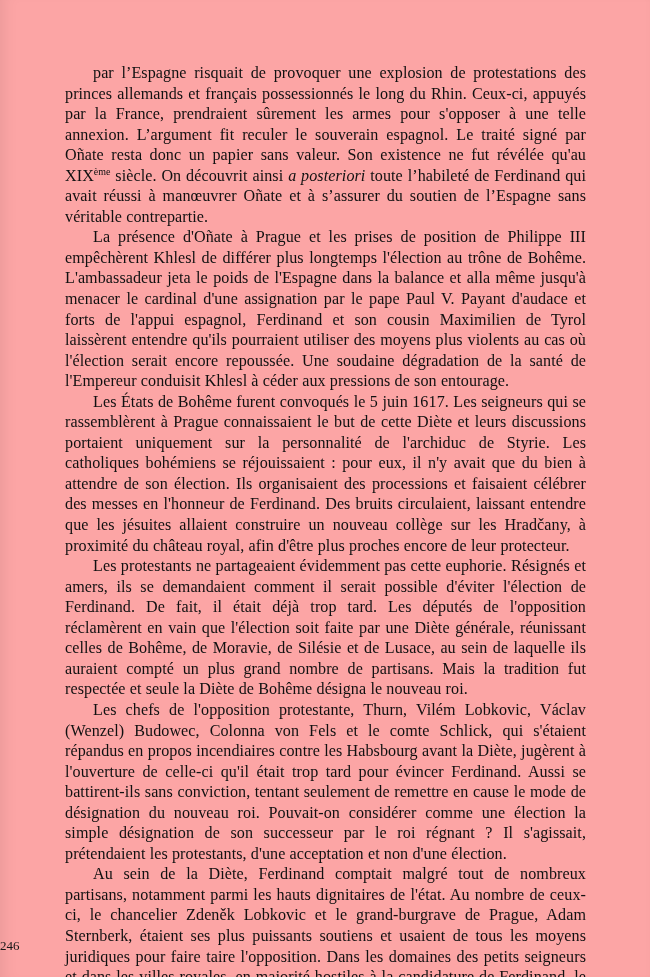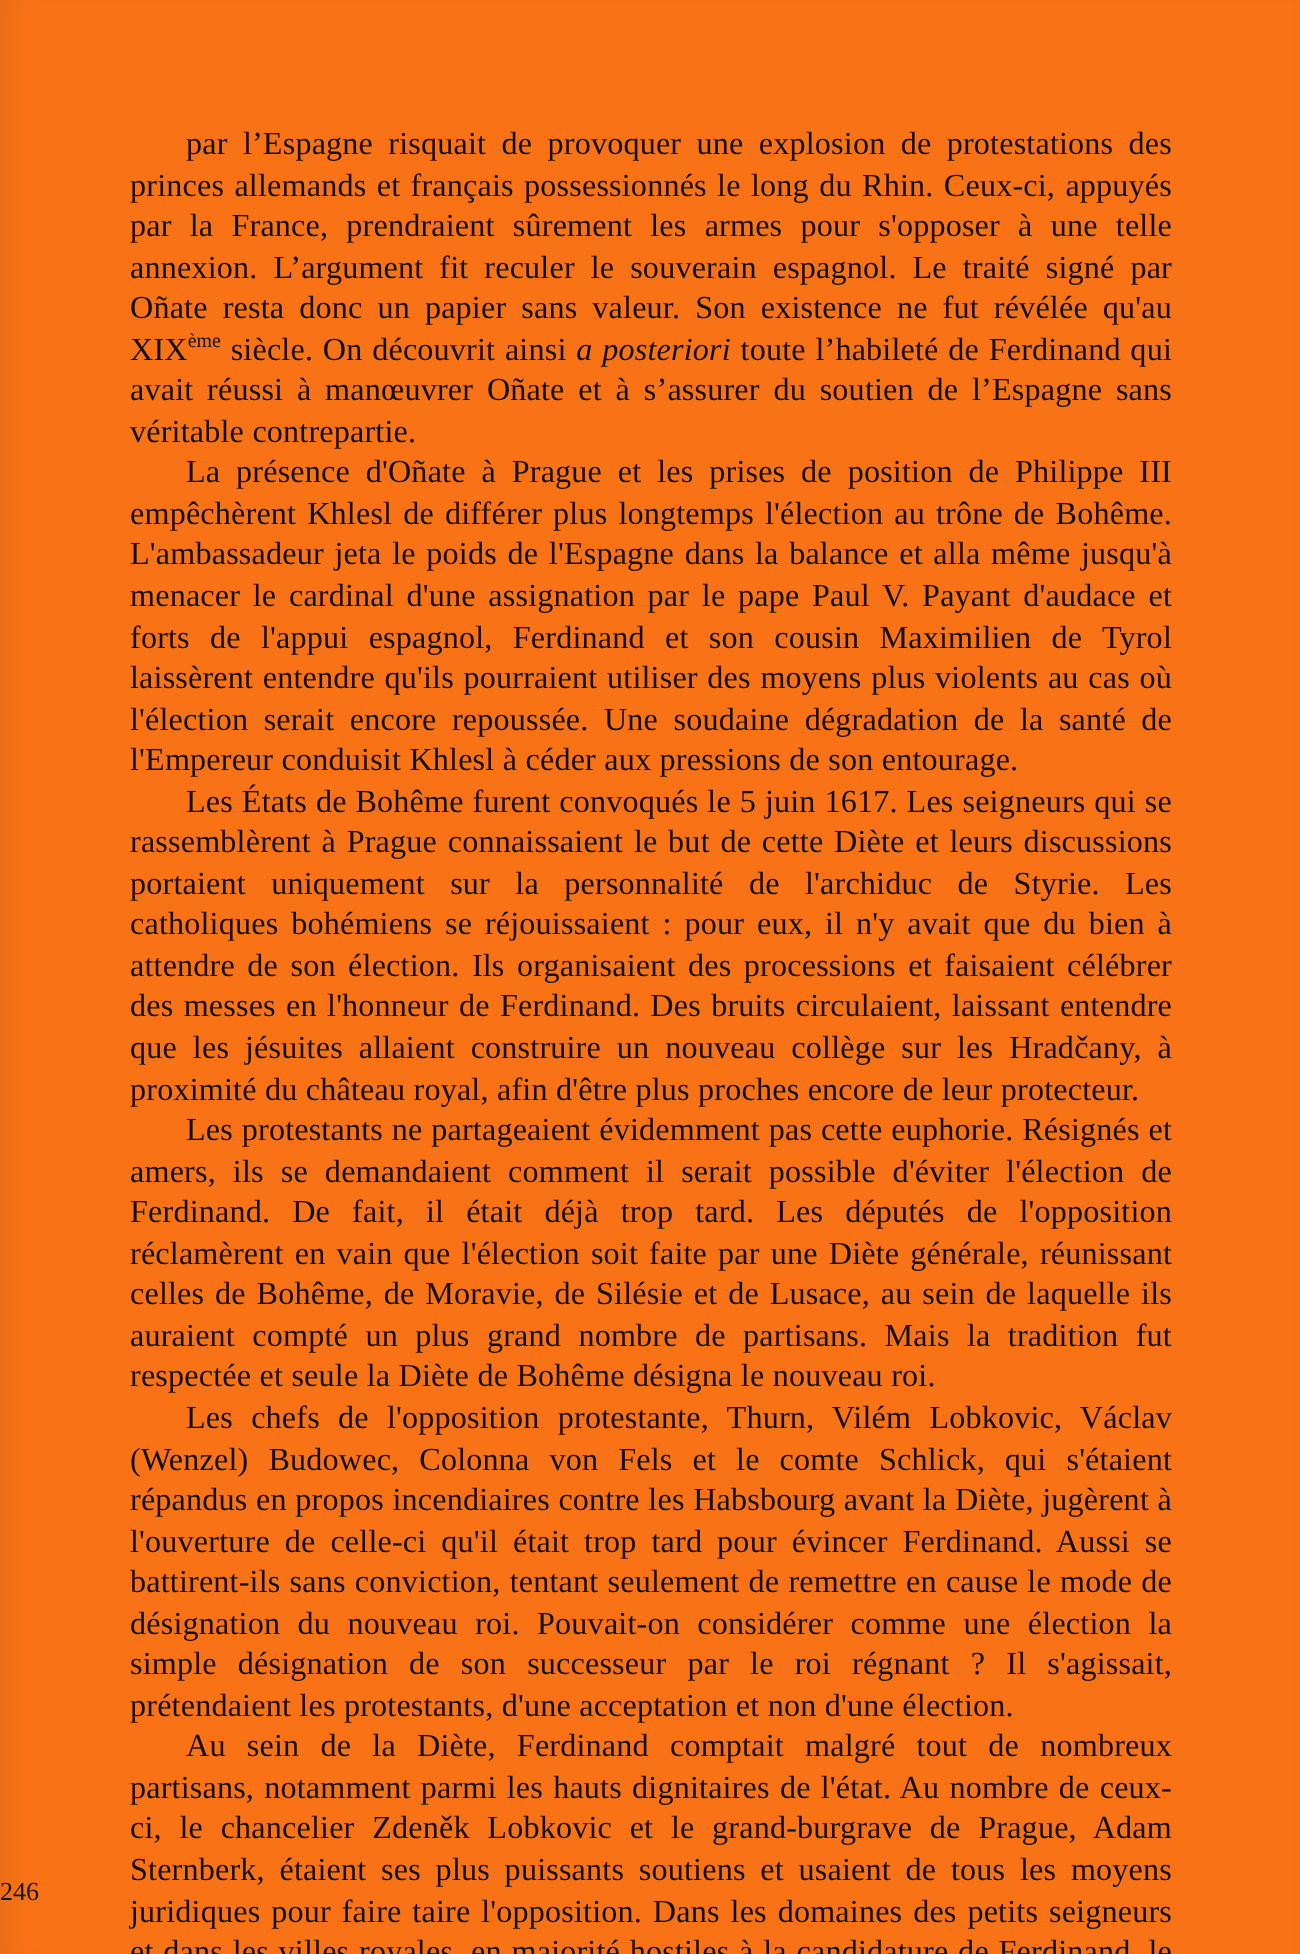--- a/index.html
+++ b/index.html
@@ -12,21 +12,21 @@
   body {
     font-family: "Liberation Serif", "DejaVu Serif", serif;
     color: #000000;
   }
 
   #page {
     position: relative;
     width: 650px;
     height: 977px;
     margin: 0 auto;
-    background: #f97316;
+    background: #fca5a5;
     overflow: hidden;
     
     box-shadow: inset 14px 0 18px -14px rgba(0,0,0,0.10),
                 inset -6px 0 14px -12px rgba(0,0,0,0.05);
   }
 
   #text-column {
     position: absolute;
     left: 65px;
     top: 63px;

